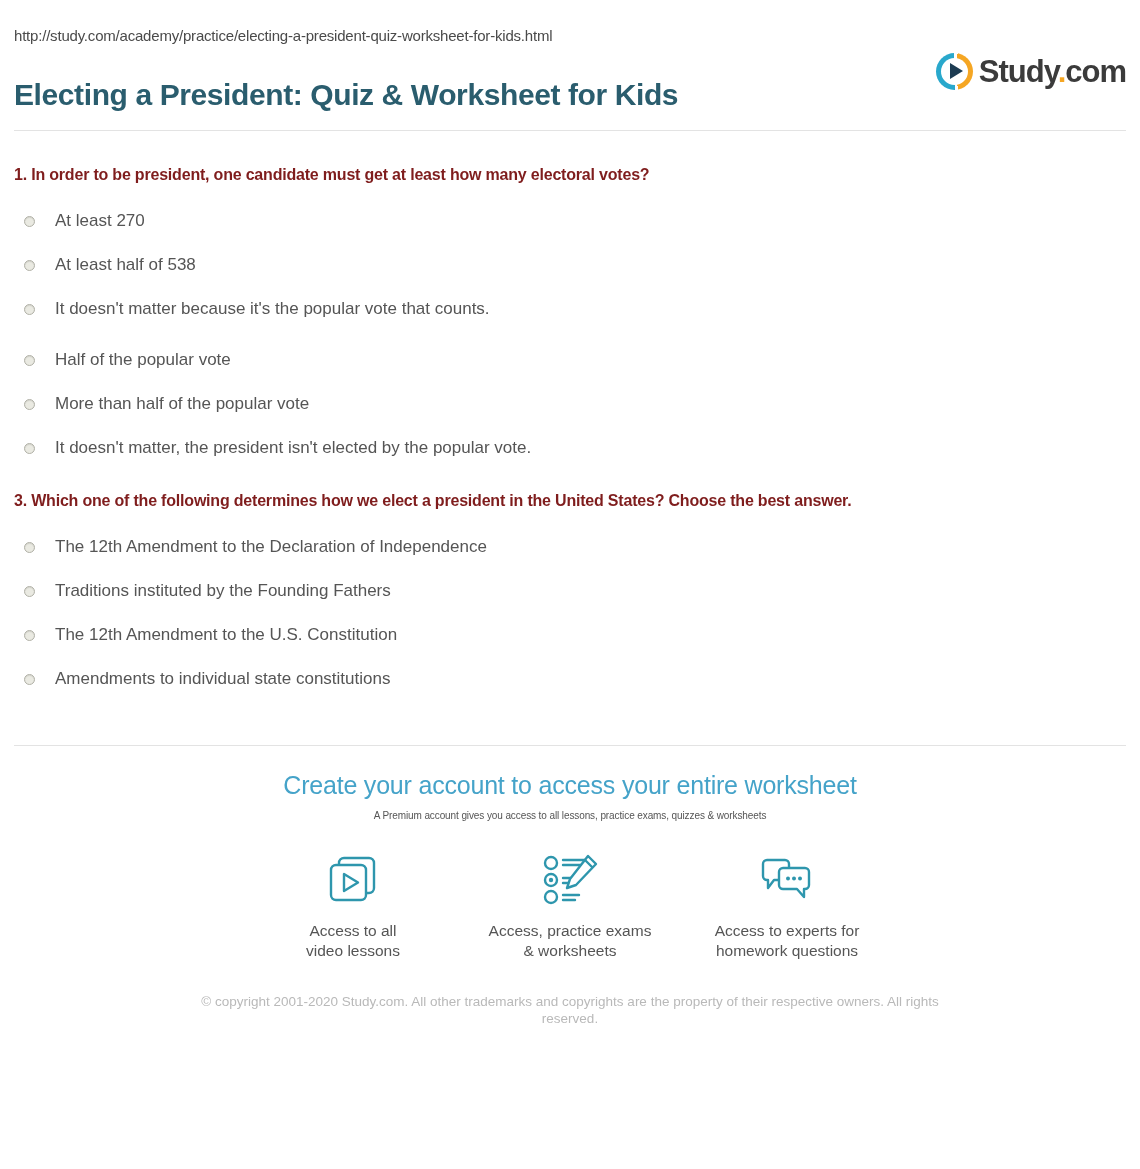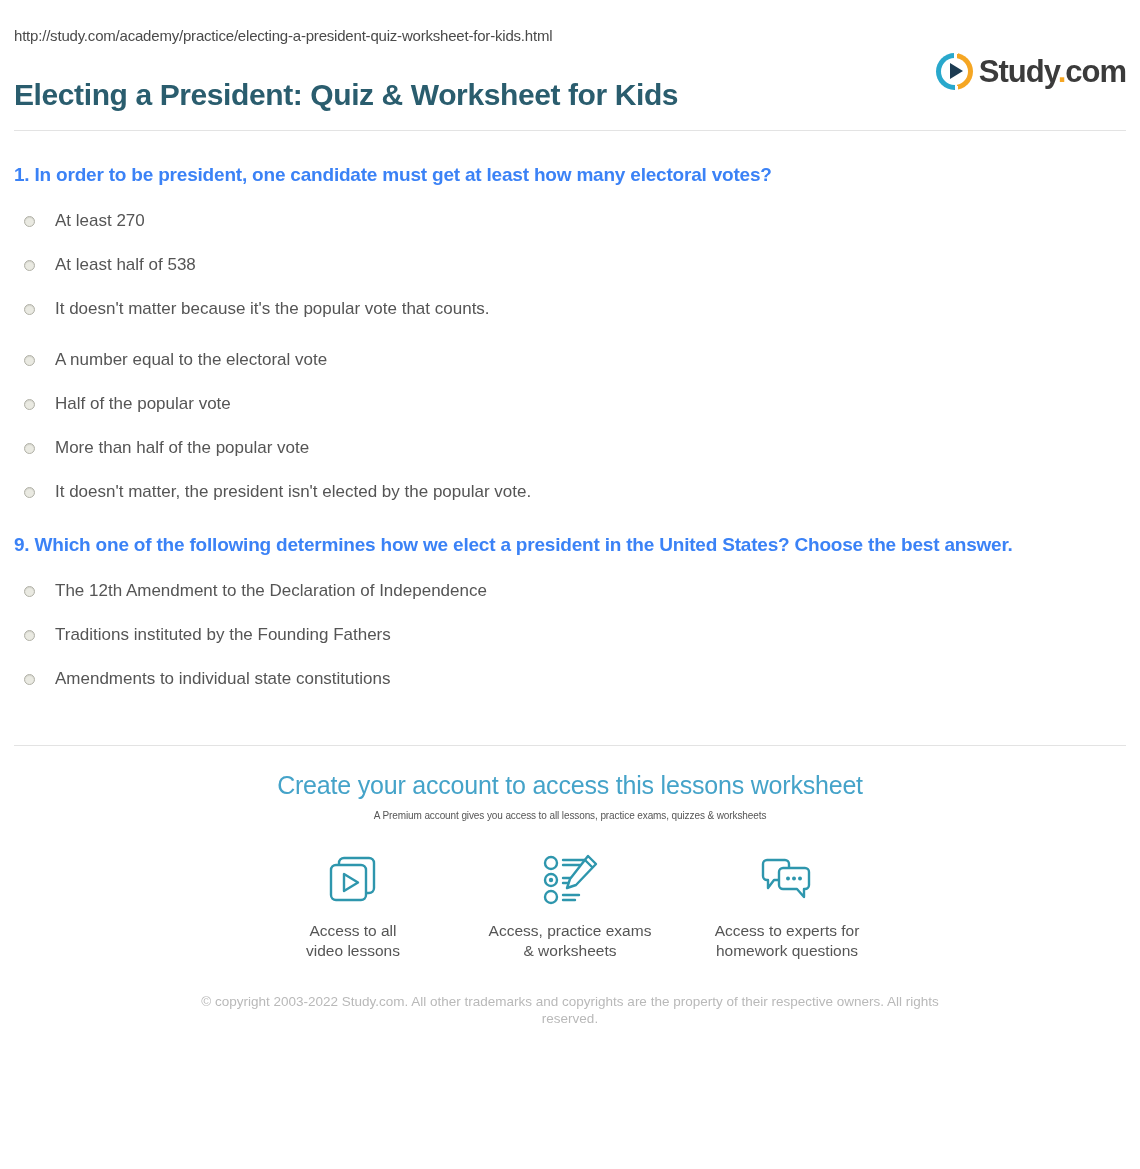--- a/index.html
+++ b/index.html
@@ -69,23 +69,23 @@
   .divider {
     border: none;
     border-top: 1px solid #e3e3e3;
     margin: 18px 0 0 0;
   }
 
   
   .questions { padding-bottom: 39px; }
   .question { margin-top: 33px; }
   .q-text {
-    font-size: 19px;
+    font-size: 16px;
     font-weight: 700;
-    color: #3b82f6;
+    color: #7f1d1d;
     letter-spacing: -0.2px;
     line-height: 22px;
   }
   .options { list-style: none; margin: 0; padding: 0; }
   .option {
     display: flex;
     align-items: center;
     margin-top: 26px;
     font-size: 17px;
     color: #555555;
@@ -178,61 +178,61 @@
           <span class="radio"></span>
           <span>It doesn't matter because it's the popular vote that counts.</span>
         </li>
       </ul>
     </div>
 
     <div class="question">
       <ul class="options">
         <li class="option">
           <span class="radio"></span>
-          <span>A number equal to the electoral vote</span>
-        </li>
-        <li class="option">
-          <span class="radio"></span>
           <span>Half of the popular vote</span>
         </li>
         <li class="option">
           <span class="radio"></span>
           <span>More than half of the popular vote</span>
         </li>
         <li class="option">
           <span class="radio"></span>
           <span>It doesn't matter, the president isn't elected by the popular vote.</span>
         </li>
       </ul>
     </div>
 
     <div class="question">
-      <div class="q-text">9. Which one of the following determines how we elect a president in the United States? Choose the best answer.</div>
+      <div class="q-text">3. Which one of the following determines how we elect a president in the United States? Choose the best answer.</div>
       <ul class="options">
         <li class="option">
           <span class="radio"></span>
           <span>The 12th Amendment to the Declaration of Independence</span>
         </li>
         <li class="option">
           <span class="radio"></span>
           <span>Traditions instituted by the Founding Fathers</span>
         </li>
         <li class="option">
           <span class="radio"></span>
+          <span>The 12th Amendment to the U.S. Constitution</span>
+        </li>
+        <li class="option">
+          <span class="radio"></span>
           <span>Amendments to individual state constitutions</span>
         </li>
       </ul>
     </div>
 
   </div>
 
   <hr class="divider">
 
   <div class="cta">
-    <div class="cta-heading">Create your account to access this lessons worksheet</div>
+    <div class="cta-heading">Create your account to access your entire worksheet</div>
     <div class="cta-sub">A Premium account gives you access to all lessons, practice exams, quizzes &amp; worksheets</div>
   </div>
 
   <div class="features">
 
     <div class="feature">
       <div class="feature-icon-wrap">
         <svg viewBox="0 0 58 56" fill="none" stroke="#2e96ad" stroke-width="2.4" stroke-linejoin="round" stroke-linecap="round">
           <rect x="15" y="5" width="35" height="35" rx="5"></rect>
           <rect x="7" y="12" width="35" height="35" rx="5" fill="#ffffff"></rect>
@@ -279,15 +279,15 @@
         </svg>
       </div>
       <div class="feature-label">
         <div>Access to experts for</div>
         <div>homework questions</div>
       </div>
     </div>
 
   </div>
 
-  <div class="copyright">© copyright 2003-2022 Study.com. All other trademarks and copyrights are the property of their respective owners. All rights reserved.</div>
+  <div class="copyright">© copyright 2001-2020 Study.com. All other trademarks and copyrights are the property of their respective owners. All rights reserved.</div>
 
 </div>
 
 </body></html>

